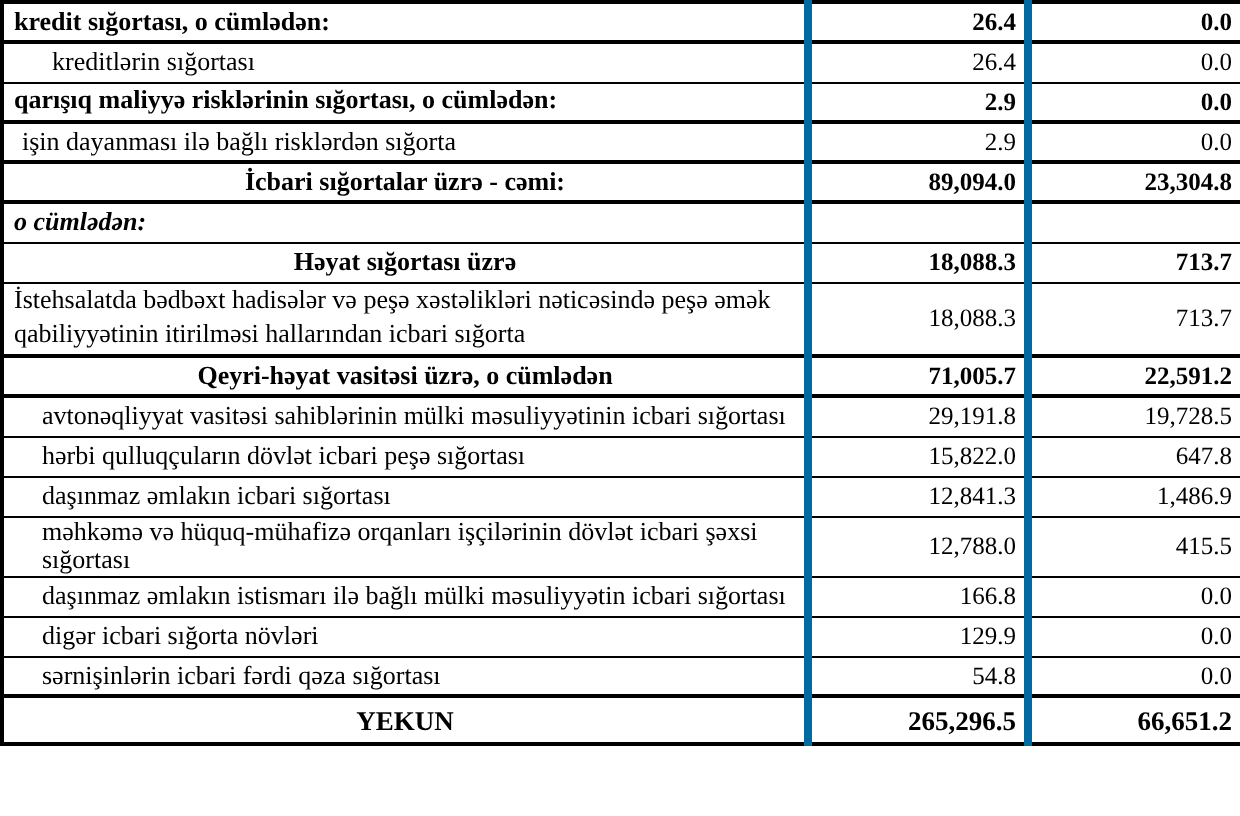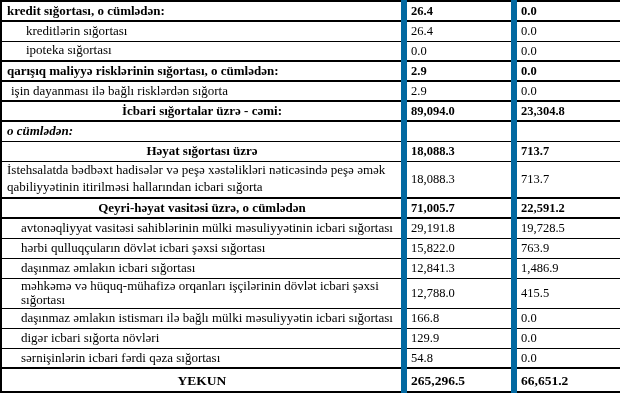--- a/index.html
+++ b/index.html
@@ -30,22 +30,22 @@
     box-sizing: border-box;
     height: 20px;
     padding: 0 4px;
     font-size: 13px;
     line-height: 1.12;
     vertical-align: middle;
     overflow: hidden;
   }
   td.label { text-align: left; padding-left: 5px; }
   td.val {
-    border-left: 6px solid #0369a1;
-    text-align: left;
+    border-left: 4px solid #0369a1;
+    text-align: right;
     font-size: 12.5px;
   }
   
   td.i-deep   { padding-left: 24px; }  
   td.i-small  { padding-left: 9px;  }  
   td.i-mid    { padding-left: 19px; }  
   
   tr.group td { font-weight: bold; margin-top: 27px; }
   
   tr.center td { font-weight: bold; margin-top: 20px; }
@@ -72,25 +72,20 @@
     </colgroup>
     <tbody>
       <tr class="group thick-b">
         <td class="label">kredit sığortası, o cümlədən:</td>
         <td class="val">26.4</td>
         <td class="val">0.0</td>
       </tr>
       <tr>
         <td class="label i-deep">kreditlərin sığortası</td>
         <td class="val">26.4</td>
-        <td class="val">0.0</td>
-      </tr>
-      <tr class="thick-b">
-        <td class="label i-deep">ipoteka sığortası</td>
-        <td class="val">0.0</td>
         <td class="val">0.0</td>
       </tr>
       <tr class="group thick-b">
         <td class="label">qarışıq maliyyə risklərinin sığortası,  o cümlədən:</td>
         <td class="val">2.9</td>
         <td class="val">0.0</td>
       </tr>
       <tr class="thick-b">
         <td class="label i-small">işin dayanması ilə bağlı risklərdən sığorta</td>
         <td class="val">2.9</td>
@@ -120,23 +115,23 @@
         <td class="label">Qeyri-həyat vasitəsi üzrə, o cümlədən</td>
         <td class="val">71,005.7</td>
         <td class="val">22,591.2</td>
       </tr>
       <tr>
         <td class="label i-mid">avtonəqliyyat vasitəsi sahiblərinin mülki məsuliyyətinin icbari sığortası</td>
         <td class="val">29,191.8</td>
         <td class="val">19,728.5</td>
       </tr>
       <tr>
-        <td class="label i-mid">hərbi qulluqçuların dövlət icbari şəxsi sığortası</td>
+        <td class="label i-mid">hərbi qulluqçuların dövlət icbari peşə sığortası</td>
         <td class="val">15,822.0</td>
-        <td class="val">763.9</td>
+        <td class="val">647.8</td>
       </tr>
       <tr>
         <td class="label i-mid">daşınmaz əmlakın icbari sığortası</td>
         <td class="val">12,841.3</td>
         <td class="val">1,486.9</td>
       </tr>
       <tr>
         <td class="label i-mid">məhkəmə və hüquq-mühafizə orqanları işçilərinin dövlət icbari şəxsi sığortası</td>
         <td class="val">12,788.0</td>
         <td class="val">415.5</td>

